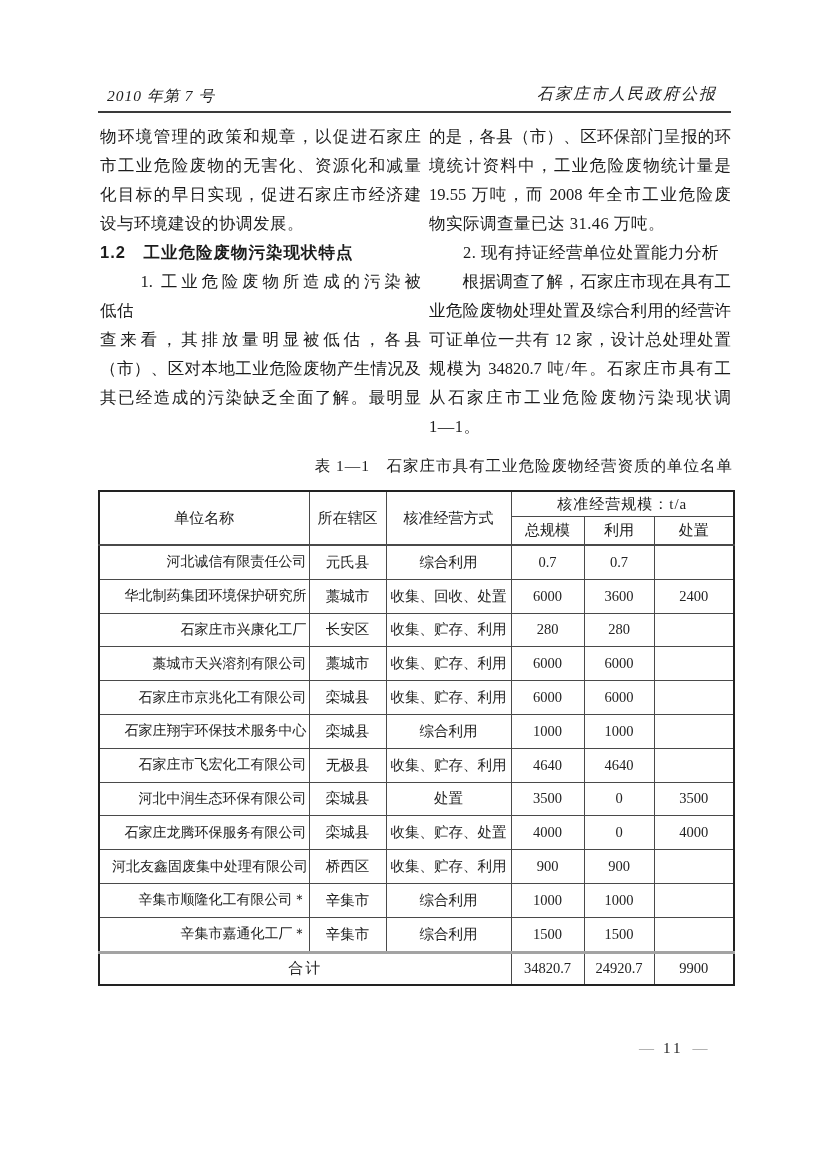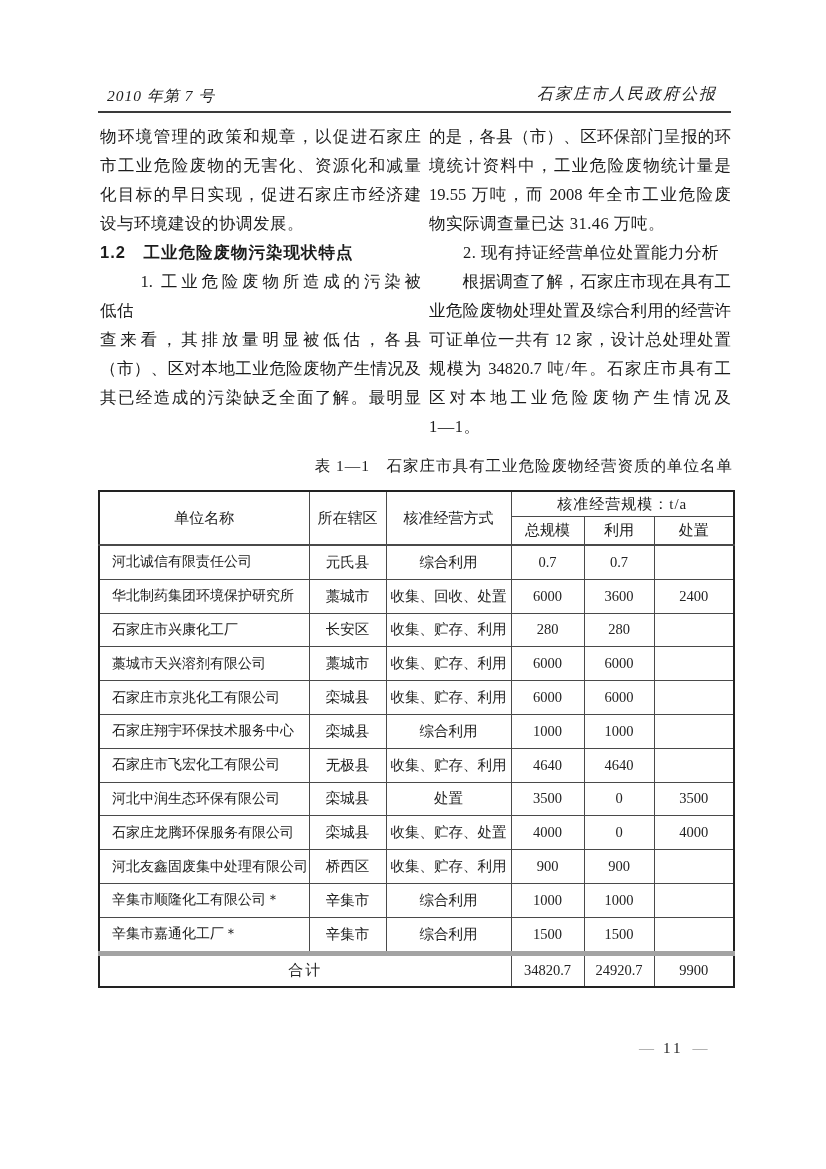--- a/index.html
+++ b/index.html
@@ -28,22 +28,22 @@
   table.units th,table.units td{
     border:1px solid #4a4a4a;text-align:center;vertical-align:middle;
     padding:0 2px;overflow:hidden;white-space:nowrap;font-weight:normal;
   }
   table.units{border:2px solid #222;}
   table.units thead th{border-bottom-width:2px;font-size:15px;}
   table.units thead tr.sub th{height:26px;}
   table.units thead th.grp{border-bottom-width:1px;height:24px;letter-spacing:1px;}
   table.units thead th.span2{height:52px;font-family:Liberation Mono, monospace;}
   table.units tbody td{height:32.8px;}
-  table.units tbody td.unit{text-align:left;padding-left:12px;font-size:14px;}
-  table.units tfoot td{height:30px;border-top:5px solid #a3a3a3;}
+  table.units tbody td.unit{text-align:right;padding-left:12px;font-size:14px;}
+  table.units tfoot td{height:30px;border-top:3px solid #a3a3a3;}
   table.units tfoot td.lbl{font-size:15px;letter-spacing:2px;}
   
   .note{position:absolute;left:124px;top:1003px;font-size:15px;letter-spacing:.5px;}
   .pageno{position:absolute;left:630px;top:1040px;font-size:15px;}
   .pageno .dash{color:#9a9a9a;padding:0 9px;}
   .pageno .num{color:#222;letter-spacing:3px;}
 </style>
 </head>
 <body>
 
@@ -69,21 +69,21 @@
   <div class="col col-right">
     <div class="bline js">的是，各县（市）、区环保部门呈报的环</div>
     <div class="bline js">境统计资料中，工业危险废物统计量是</div>
     <div class="bline js">19.55 万吨，而 2008 年全市工业危险废</div>
     <div class="bline">物实际调查量已达 31.46 万吨。</div>
     <div class="bline">　　2. 现有持证经营单位处置能力分析</div>
     <div class="bline js">　　根据调查了解，石家庄市现在具有工</div>
     <div class="bline js">业危险废物处理处置及综合利用的经营许</div>
     <div class="bline js">可证单位一共有 12 家，设计总处理处置</div>
     <div class="bline js">规模为 34820.7 吨/年。石家庄市具有工</div>
-    <div class="bline js">区对本地工业危险废物产生情况及</div>
+    <div class="bline js">从石家庄市工业危险废物污染现状调</div>
     <div class="bline">1—1。</div>
   </div>
 
   <div class="tbl-title">表 1—1　石家庄市具有工业危险废物经营资质的单位名单</div>
 
   <table class="units">
     <colgroup>
       <col style="width:210px">
         <col style="width:77px">
         <col style="width:125px">

